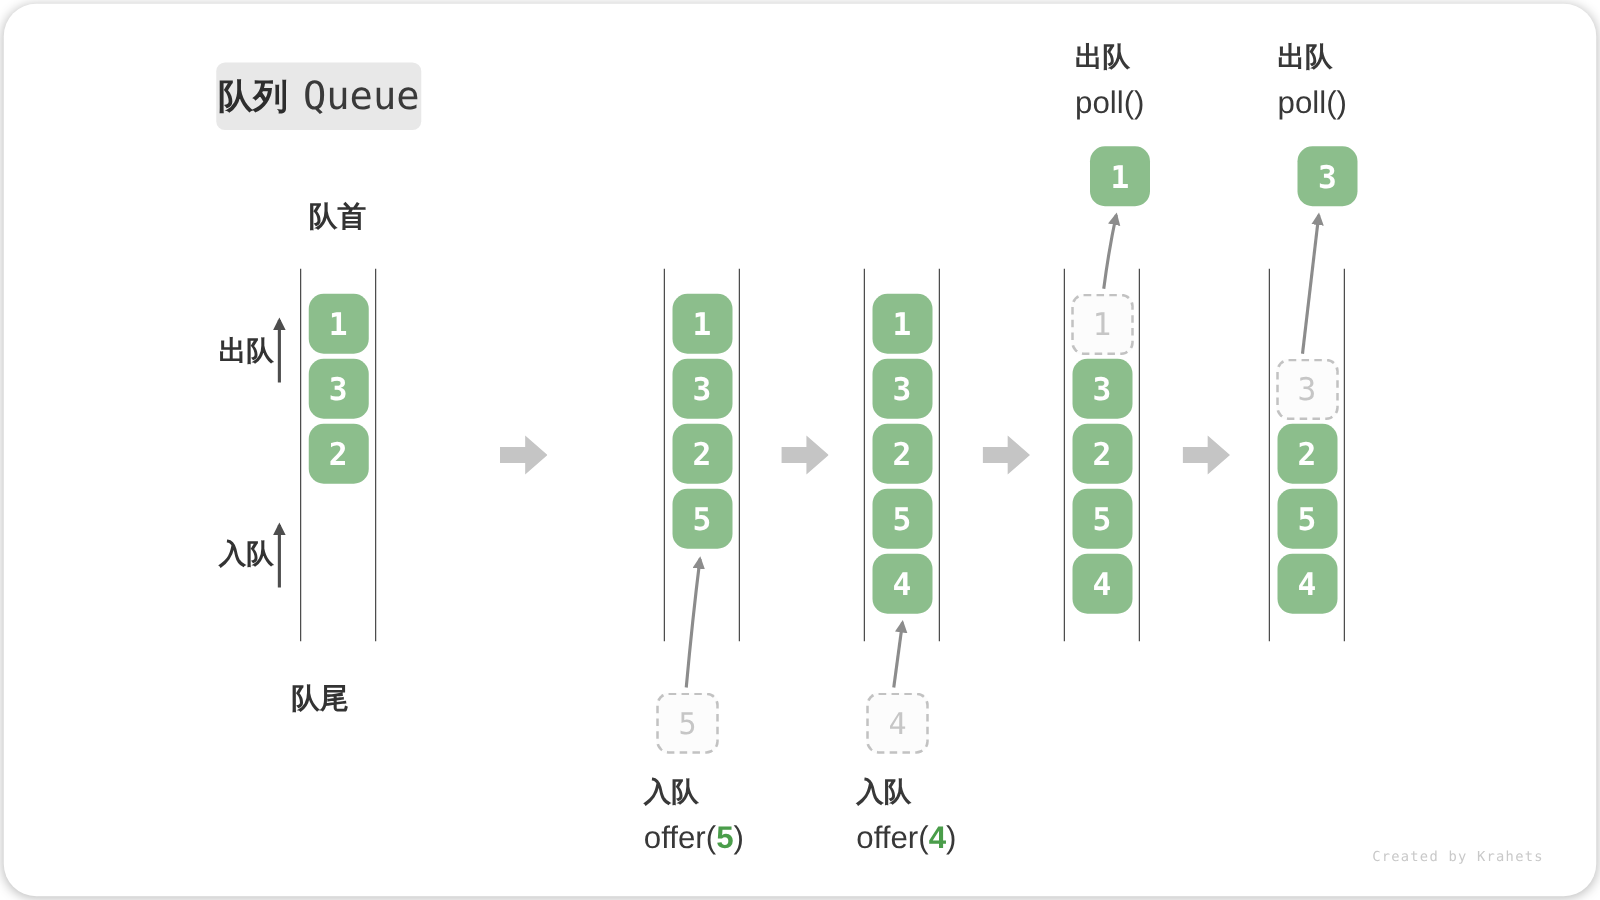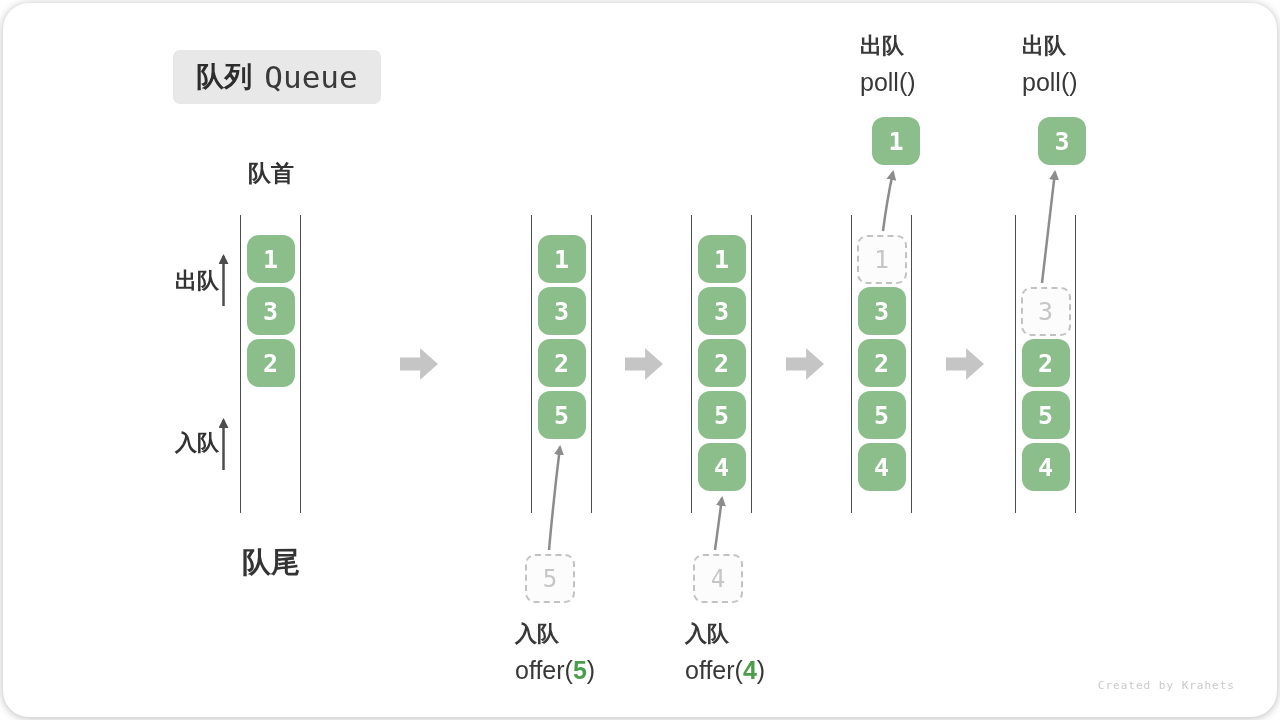--- a/index.html
+++ b/index.html
@@ -9,31 +9,31 @@
   .card {
     position: absolute; left: 3px; top: 3px; right: 3px; bottom: 3px;
     background: #ffffff; border-radius: 26px;
     box-shadow: 0 1px 9px rgba(0,0,0,0.28);
   }
 
   .abs { position: absolute; }
 
   
   .title-badge {
-    left: 170px; top: 47px; width: 208px; height: 54px;
+    left: 170px; top: 47px; width: 164px; height: 54px;
     background: #e8e8e8; border-radius: 7px;
     display: flex; align-items: center; justify-content: center; gap: 12px;
   }
   .title-zh { font-size: 28px; font-weight: bold; color: #2d2d2d; }
   .title-en { font-family: "DejaVu Sans Mono", monospace; font-size: 31px; color: #3a3a3a; }
 
   
   .cjk-label { font-weight: bold; color: #333333; }
-  .front-label  { left: 230px; top: 155px; width: 76px; text-align: center; font-size: 23px; }
-  .rear-label   { left: 230px; top: 540px; width: 76px; text-align: center; font-size: 29px; }
+  .front-label  { left: 244px; top: 155px; width: 76px; font-size: 23px; }
+  .rear-label   { left: 230px; top: 540px; width: 76px; font-size: 23px; }
   .dequeue-side { left: 172px; top: 263px; font-size: 22px; }
   .enqueue-side { left: 172px; top: 425px; font-size: 22px; }
 
   
   .qcol {
     top: 212px; width: 61px; height: 298px;
     border-left: 1.5px solid #4d4d4d; border-right: 1.5px solid #4d4d4d;
   }
   .qbox {
     position: absolute; left: 50%; transform: translateX(-50%);

